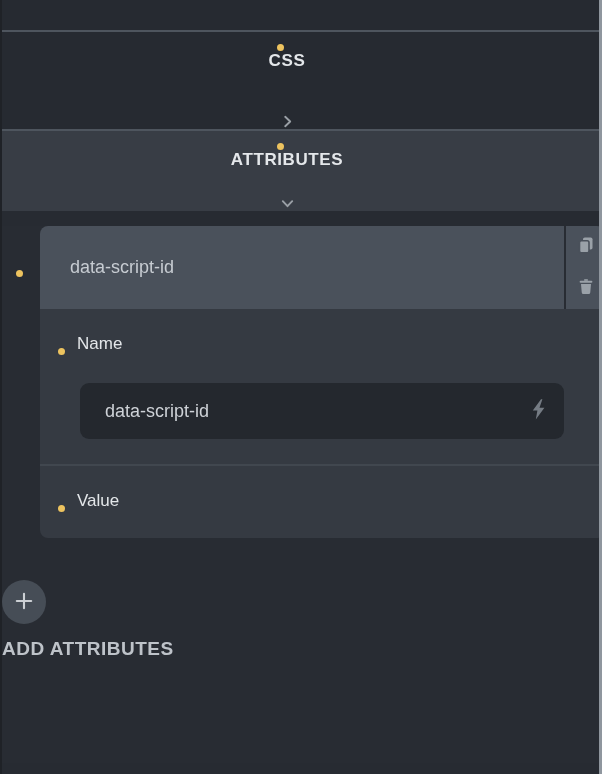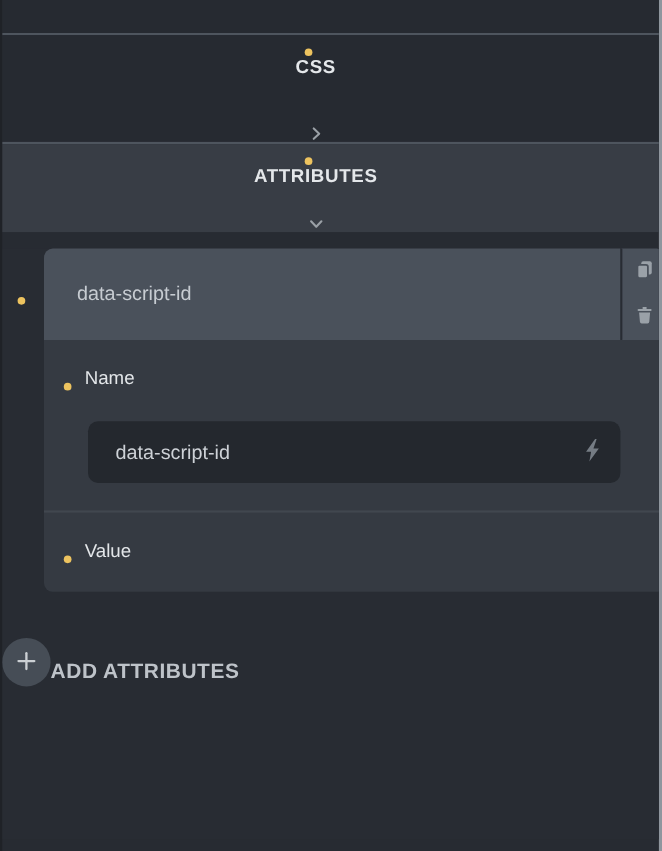--- a/index.html
+++ b/index.html
@@ -109,21 +109,21 @@
   .bolt-btn{
     background:transparent; border:none; cursor:pointer;
     display:flex; align-items:center; padding:0 0 0 8px;
   }
   .body-divider{
     height:2px; background:#41474f; margin-top:25px;
   }
 
   .footer{
     margin-top:42px;
-    display:flex; align-items:flex-end;
+    display:flex; flex-direction:column; align-items:flex-start;
   }
   .add-circle{
     width:44px; height:44px; border-radius:50%;
     background:#464d56; border:none; cursor:pointer;
     display:flex; align-items:center; justify-content:center;
   }
   .add-label{
     margin-top:12px;
     font-size:19px; font-weight:700; letter-spacing:.5px;
     color:#bec3c9; line-height:26px; cursor:pointer;

